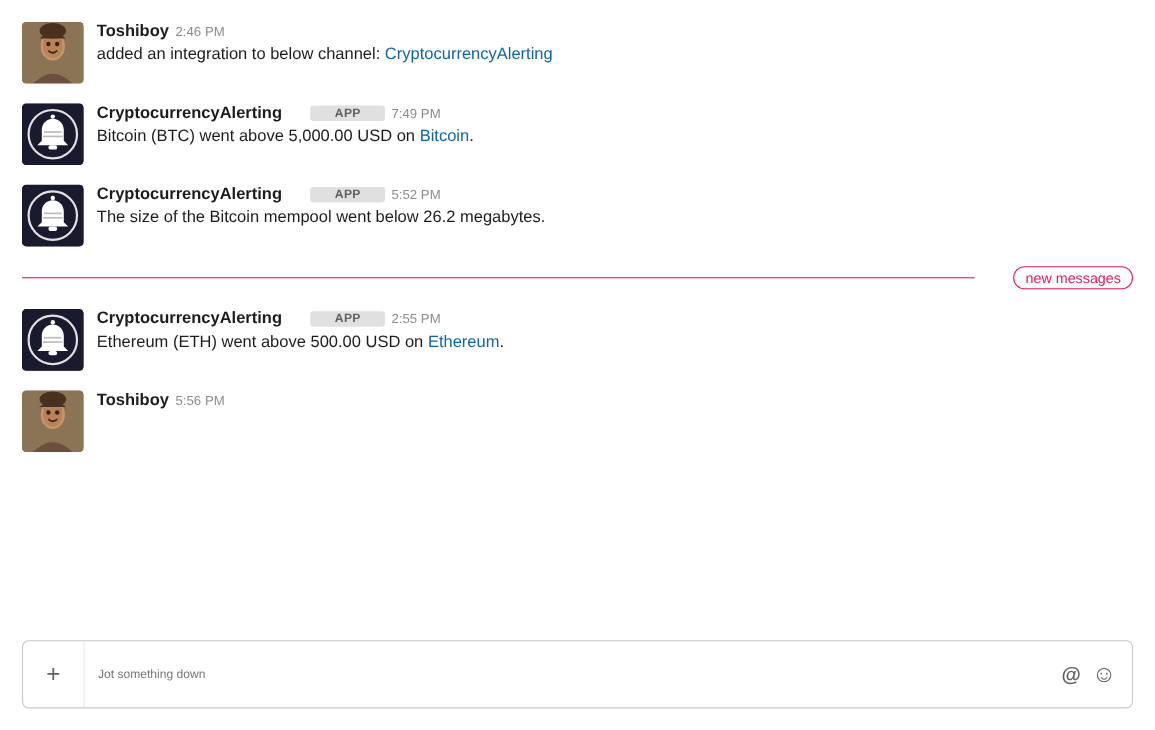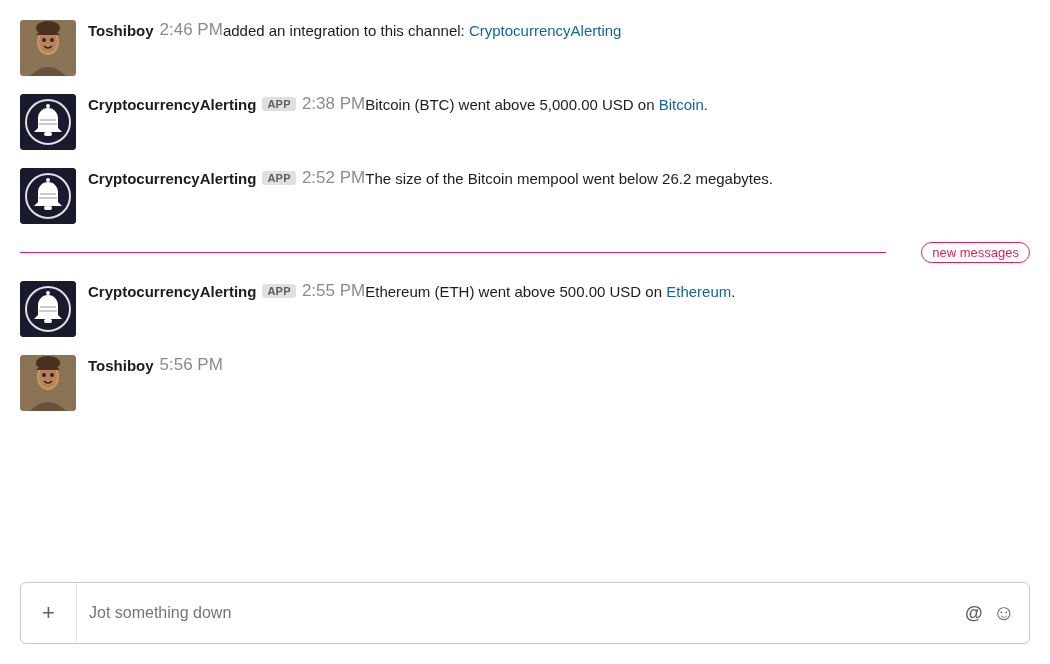--- a/index.html
+++ b/index.html
@@ -23,48 +23,49 @@
 
     .message {
       display: flex;
       align-items: flex-start;
       margin-bottom: 18px;
     }
 
     .message-content {
       flex: 1;
       display: flex;
-      flex-direction: row;
+      flex-direction: column;
     }
 
     .message-header {
       display: flex;
       align-items: center;
       gap: 6px;
       margin-bottom: 2px;
     }
 
     .username {
       font-weight: 900;
       font-size: 15px;
       color: #1d1c1d;
     }
 
     .app-badge {
       background: #e0e0e0;
       color: #616061;
       font-size: 11px;
       font-weight: 700;
-      padding: 1px 5px;
+      padding: 1px 22px;
       border-radius: 3px;
       letter-spacing: 0.3px;
+      margin-left: 20px;
     }
 
     .timestamp {
-      font-size: 17px;
+      font-size: 12px;
       color: #8a8b8c;
     }
 
     .message-text {
       color: #1d1c1d;
       font-size: 15px;
       line-height: 1.5;
     }
 
     .link {
@@ -128,21 +129,21 @@
       font-size: 22px;
       font-weight: 300;
     }
 
     .input-field {
       flex: 1;
       height: 100%;
       border: none;
       outline: none;
       padding: 0 12px;
-      font-size: 16px;
+      font-size: 11px;
       color: #aaa;
       background: transparent;
       font-family: inherit;
     }
 
     .input-icons {
       display: flex;
       align-items: center;
       gap: 10px;
       padding-right: 14px;
@@ -206,21 +207,21 @@
         <line x1="22" y1="18" x2="20" y2="16" stroke="#9a7050" stroke-width="1"></line>
         <line x1="34" y1="18" x2="36" y2="16" stroke="#9a7050" stroke-width="1"></line>
       </svg>
     </div>
     <div class="message-content">
       <div class="message-header">
         <span class="username">Toshiboy</span>
         <span class="timestamp">2:46 PM</span>
       </div>
       <div class="message-text">
-        <span>added an integration to this channel: </span><a class="link" href="#">CryptocurrencyAlerting</a>
+        <span>added an integration to below channel: </span><a class="link" href="#">CryptocurrencyAlerting</a>
       </div>
     </div>
   </div>
 
   <div class="message">
     <div class="bot-avatar-circle">
       <svg viewBox="0 0 56 56" xmlns="http://www.w3.org/2000/svg">
         <rect width="56" height="56" fill="#1a1a2e"></rect>
         <circle cx="28" cy="28" r="22" fill="none" stroke="#e0e0e0" stroke-width="2"></circle>
 
@@ -229,21 +230,21 @@
         <circle cx="28" cy="12" r="2" fill="white"></circle>
 
         <line x1="20" y1="26" x2="36" y2="26" stroke="#1a1a2e" stroke-width="1.5" opacity="0.3"></line>
         <line x1="19" y1="30" x2="37" y2="30" stroke="#1a1a2e" stroke-width="1.5" opacity="0.3"></line>
       </svg>
     </div>
     <div class="message-content">
       <div class="message-header">
         <span class="username">CryptocurrencyAlerting</span>
         <span class="app-badge">APP</span>
-        <span class="timestamp">2:38 PM</span>
+        <span class="timestamp">7:49 PM</span>
       </div>
       <div class="message-text">
         <span>Bitcoin (BTC) went above 5,000.00 USD on </span><a class="link" href="#">Bitcoin</a><span>.</span>
       </div>
     </div>
   </div>
 
   <div class="message">
     <div class="bot-avatar-circle">
       <svg viewBox="0 0 56 56" xmlns="http://www.w3.org/2000/svg">
@@ -253,21 +254,21 @@
         <rect x="24" y="38" width="8" height="4" rx="2" fill="white"></rect>
         <circle cx="28" cy="12" r="2" fill="white"></circle>
         <line x1="20" y1="26" x2="36" y2="26" stroke="#1a1a2e" stroke-width="1.5" opacity="0.3"></line>
         <line x1="19" y1="30" x2="37" y2="30" stroke="#1a1a2e" stroke-width="1.5" opacity="0.3"></line>
       </svg>
     </div>
     <div class="message-content">
       <div class="message-header">
         <span class="username">CryptocurrencyAlerting</span>
         <span class="app-badge">APP</span>
-        <span class="timestamp">2:52 PM</span>
+        <span class="timestamp">5:52 PM</span>
       </div>
       <div class="message-text">The size of the Bitcoin mempool went below 26.2 megabytes.</div>
     </div>
   </div>
 
   <div class="new-messages-divider">
     <div class="divider-line"></div>
     <span class="new-messages-badge">new messages</span>
   </div>
 

